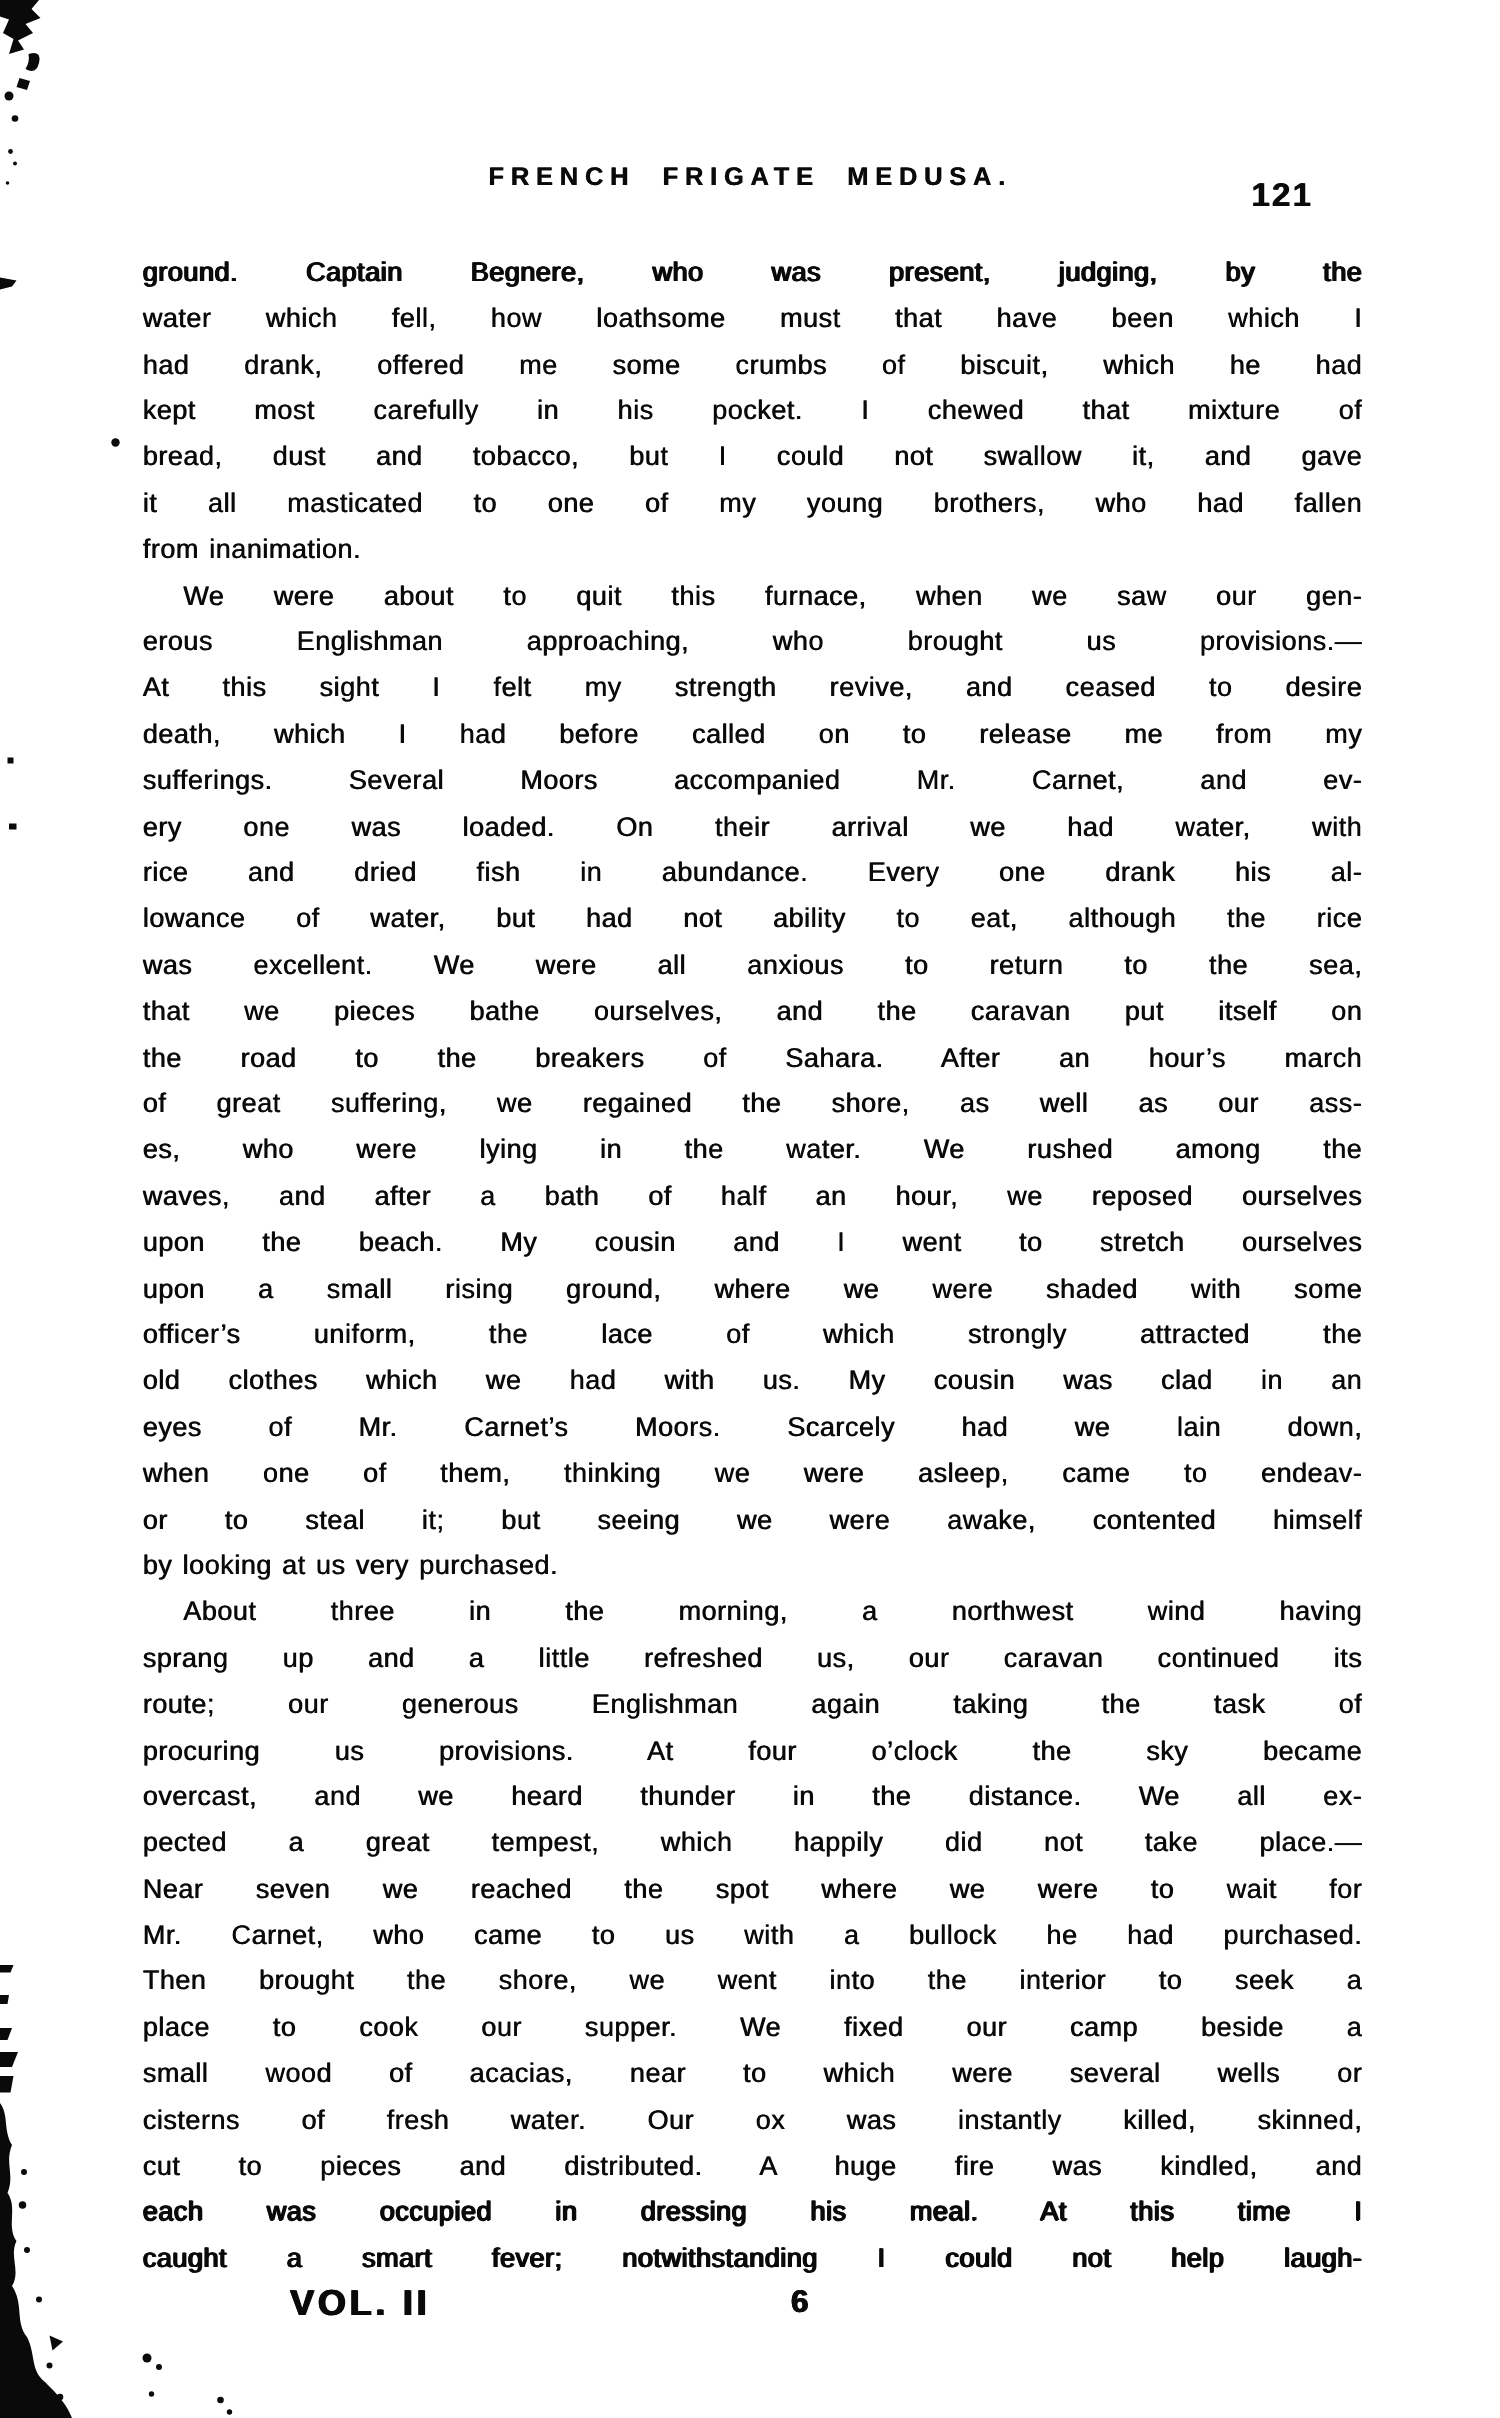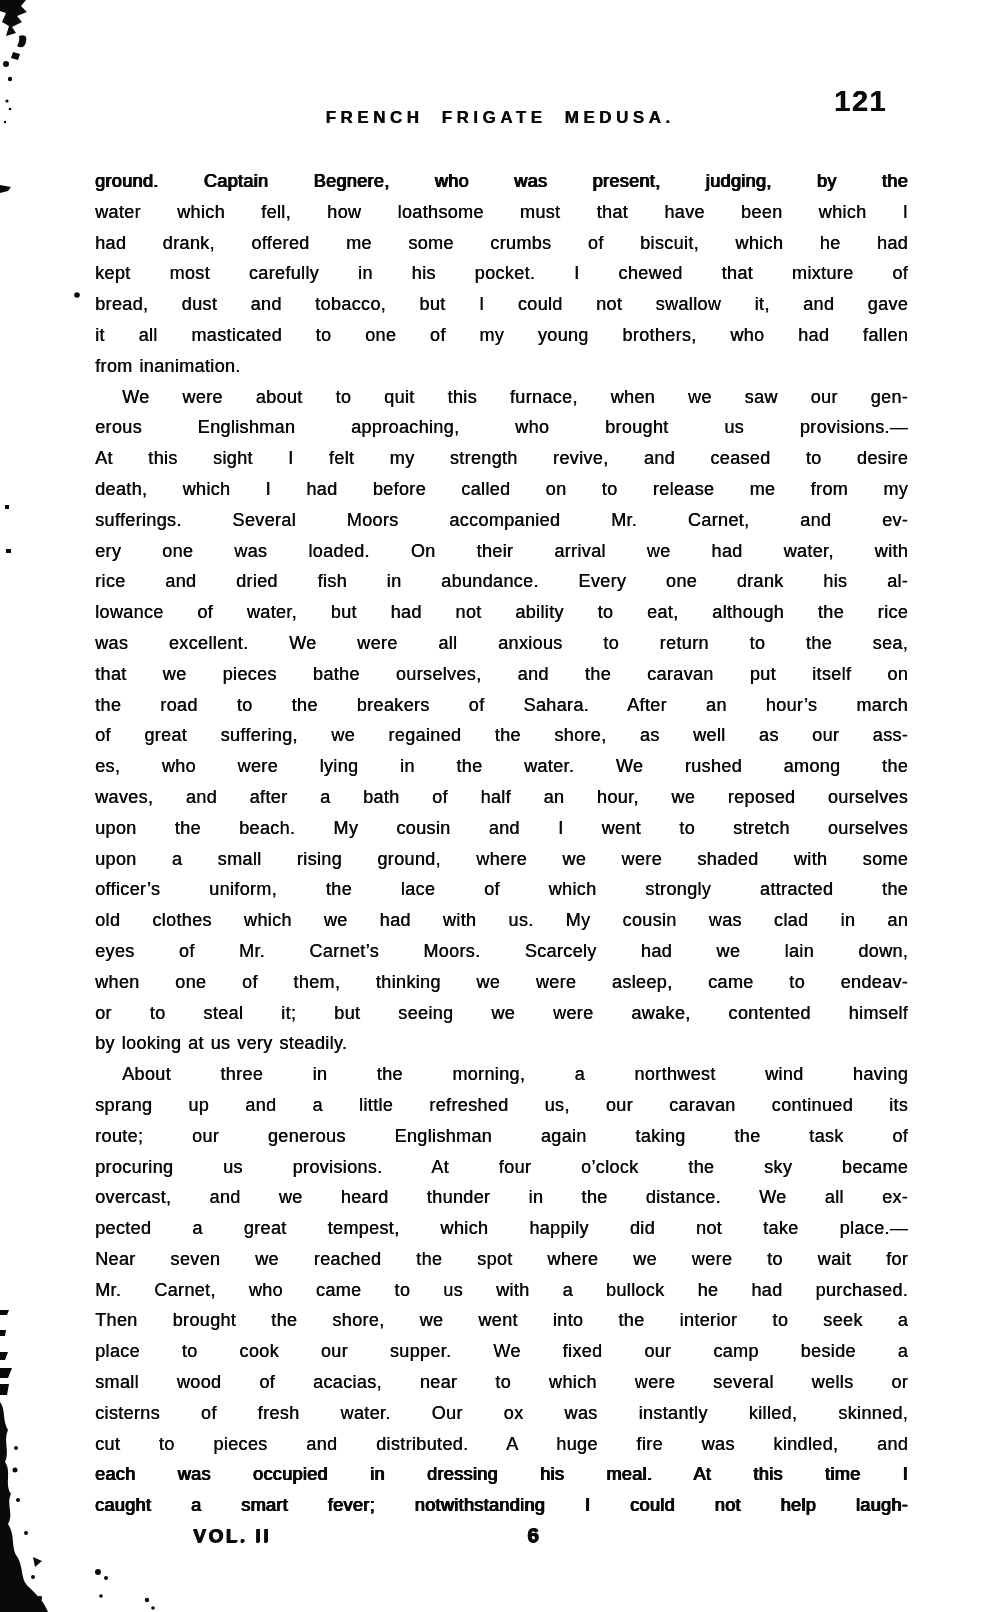--- a/index.html
+++ b/index.html
@@ -14,42 +14,42 @@
     overflow:hidden;
   }
   .running-head {
     position:absolute; top:106px; left:95px; width:810px;
     text-align:center;
     font-size:17px; line-height:24px; font-weight:700;
     letter-spacing:4.5px; word-spacing:9px;
     text-shadow:0.4px 0 0 var(--ink);
   }
   .page-number {
-    position:absolute; top:88px; left:834px;
-    font-size:29px; line-height:26px; font-weight:700;
+    position:absolute; top:117px; left:834px;
+    font-size:22px; line-height:26px; font-weight:700;
     letter-spacing:1.5px;
     text-shadow:0.6px 0 0 var(--ink);
   }
   .body-text {
     position:absolute; top:166px; left:95px; width:813px;
   }
   .line {
     height:30.8px; line-height:30.8px;
     font-size:18px;
     letter-spacing:0.35px; word-spacing:1.5px;
     text-align:justify; text-align-last:justify;
     white-space:normal; overflow:hidden;
     text-shadow:0.45px 0 0 var(--ink);
   }
   .line.indent { text-indent:27px; }
   .line.par-end { text-align-last:left; }
   .line.heavy { text-shadow:0.85px 0 0 var(--ink), -0.35px 0 0 var(--ink), 0 0.4px 0 var(--ink); }
   .footer-vol {
     position:absolute; top:1524px; left:193px;
-    font-size:19px; line-height:24px; font-weight:700;
+    font-size:24px; line-height:24px; font-weight:700;
     letter-spacing:2.5px;
     text-shadow:1px 0 0 var(--ink), 0 0.6px 0 var(--ink);
     text-align:center;
   }
   .footer-sig {
     position:absolute; top:1522px; left:527px;
     font-size:21px; line-height:25px; font-weight:700;
     text-shadow:0.9px 0 0 var(--ink), 0 0.5px 0 var(--ink);
   }
   .artifacts {
@@ -91,21 +91,21 @@
         <div class="line">of great suffering, we regained the shore, as well as our ass-</div>
         <div class="line">es, who were lying in the water. We rushed among the</div>
         <div class="line">waves, and after a bath of half an hour, we reposed ourselves</div>
         <div class="line">upon the beach. My cousin and I went to stretch ourselves</div>
         <div class="line">upon a small rising ground, where we were shaded with some</div>
         <div class="line">officer’s uniform, the lace of which strongly attracted the</div>
         <div class="line">old clothes which we had with us. My cousin was clad in an</div>
         <div class="line">eyes of Mr. Carnet’s Moors. Scarcely had we lain down,</div>
         <div class="line">when one of them, thinking we were asleep, came to endeav-</div>
         <div class="line">or to steal it; but seeing we were awake, contented himself</div>
-        <div class="line par-end">by looking at us very steadily.</div>
+        <div class="line par-end">by looking at us very purchased.</div>
       </div>
       <div>
         <div class="line indent">About three in the morning, a northwest wind having</div>
         <div class="line">sprang up and a little refreshed us, our caravan continued its</div>
         <div class="line">route; our generous Englishman again taking the task of</div>
         <div class="line">procuring us provisions. At four o’clock the sky became</div>
         <div class="line">overcast, and we heard thunder in the distance. We all ex-</div>
         <div class="line">pected a great tempest, which happily did not take place.—</div>
         <div class="line">Near seven we reached the spot where we were to wait for</div>
         <div class="line">Mr. Carnet, who came to us with a bullock he had purchased.</div>

